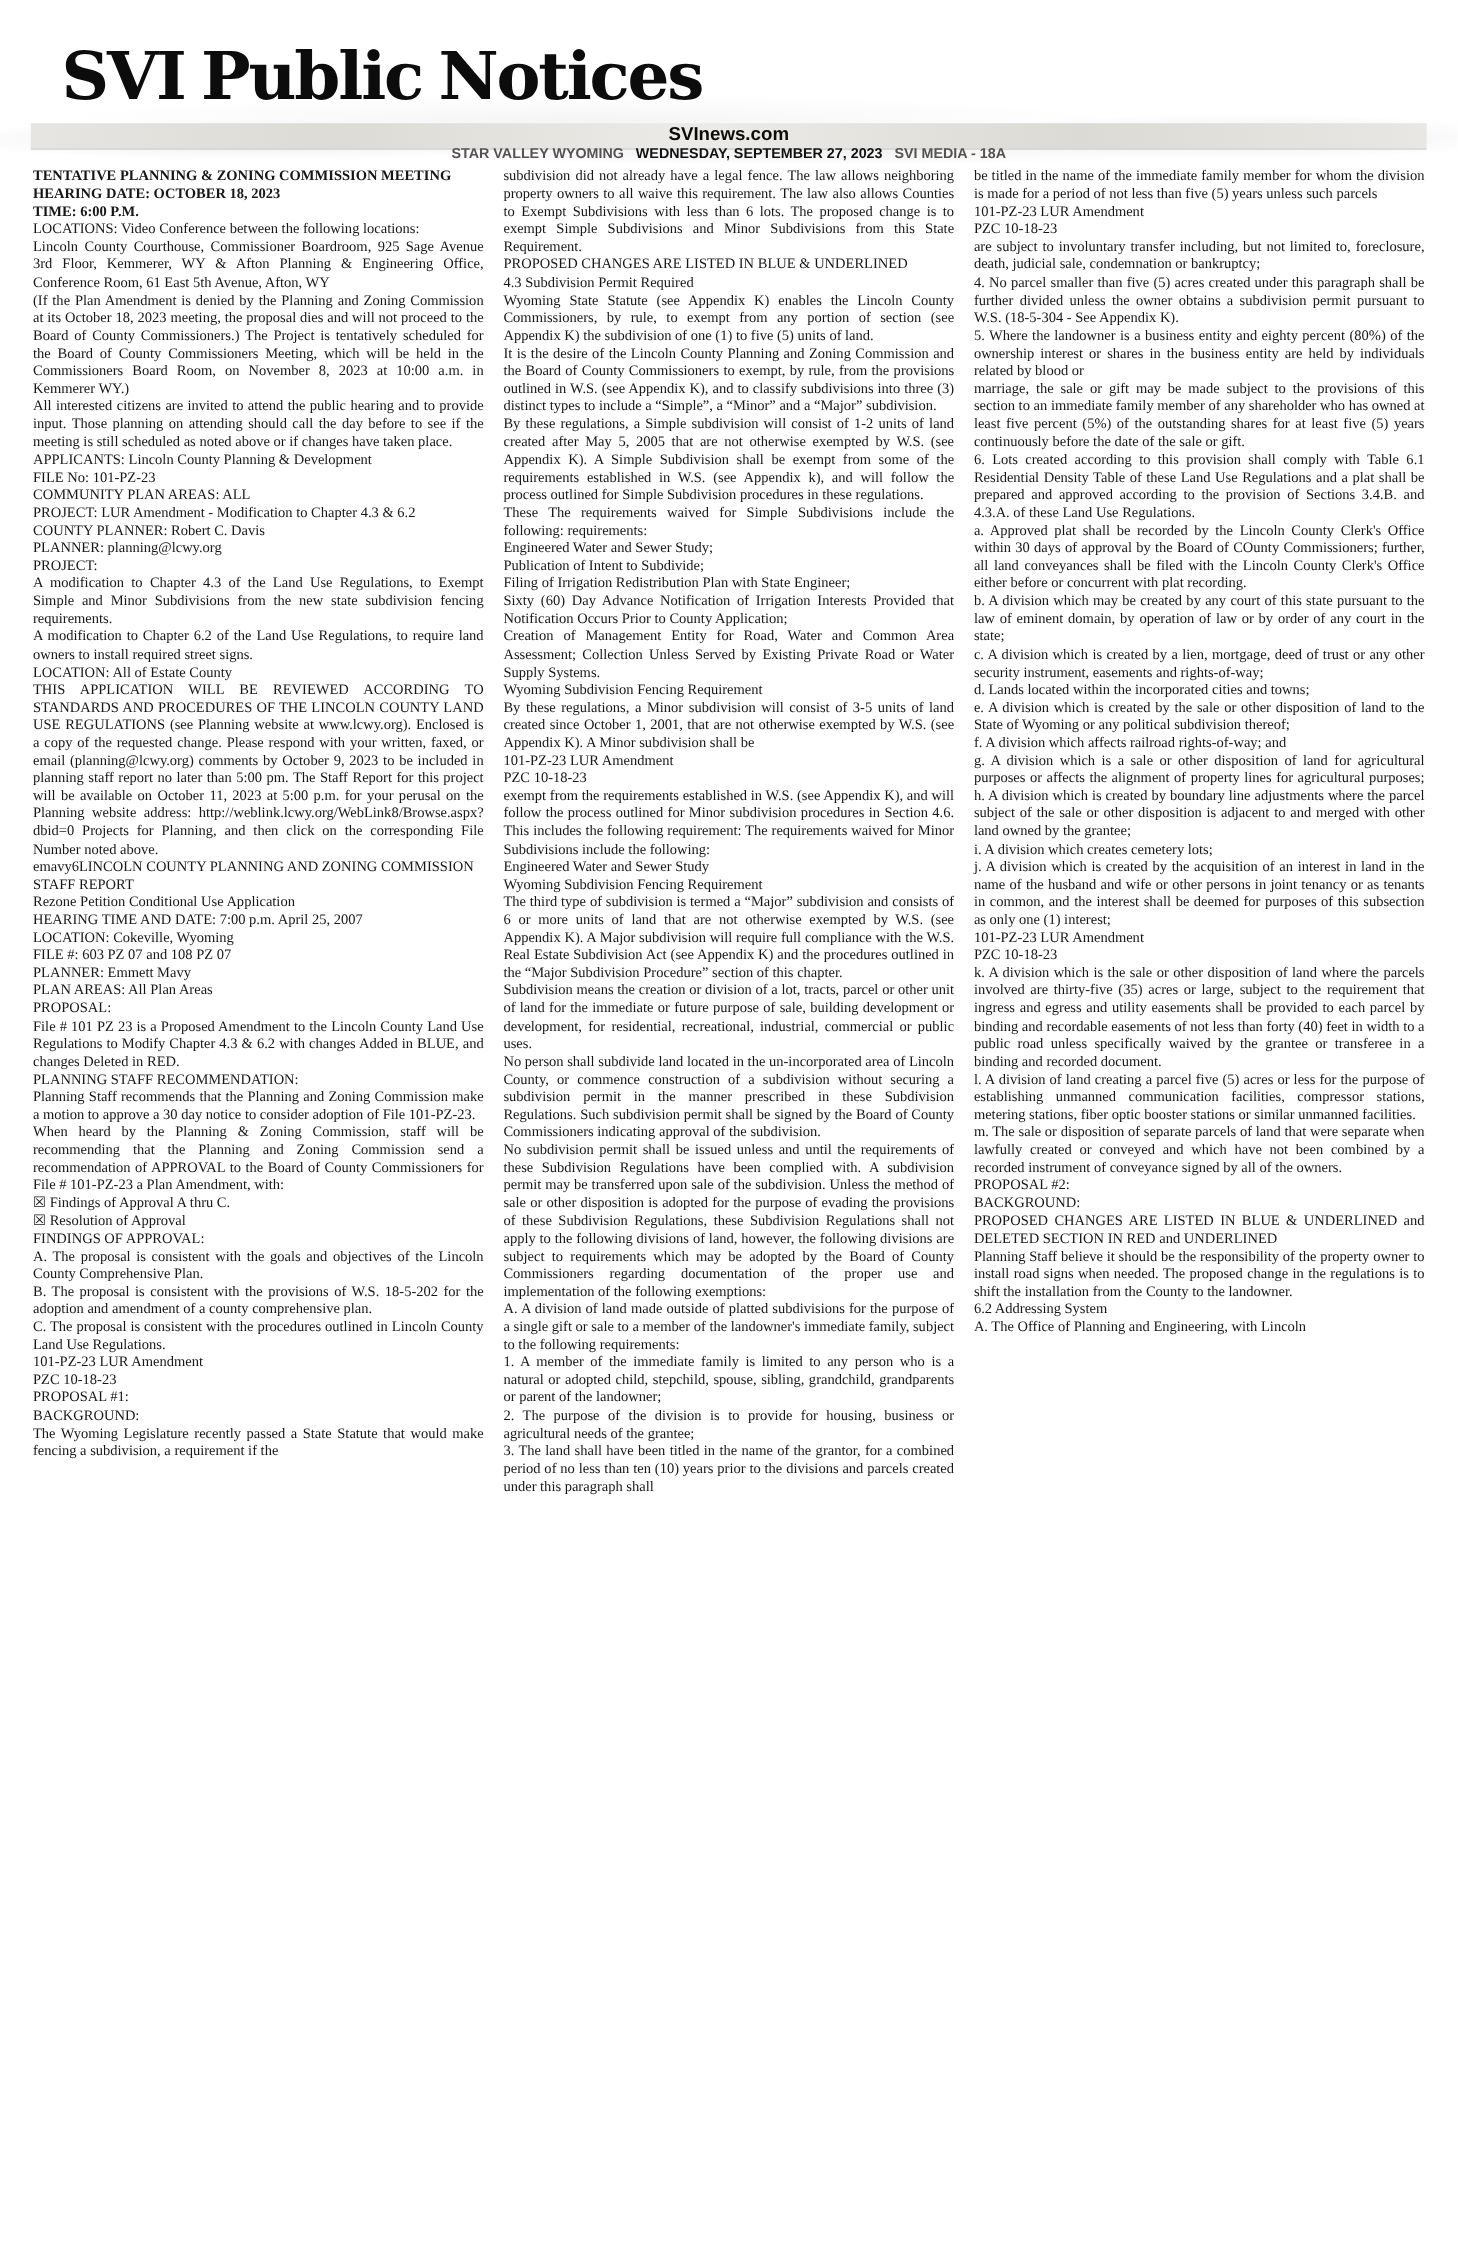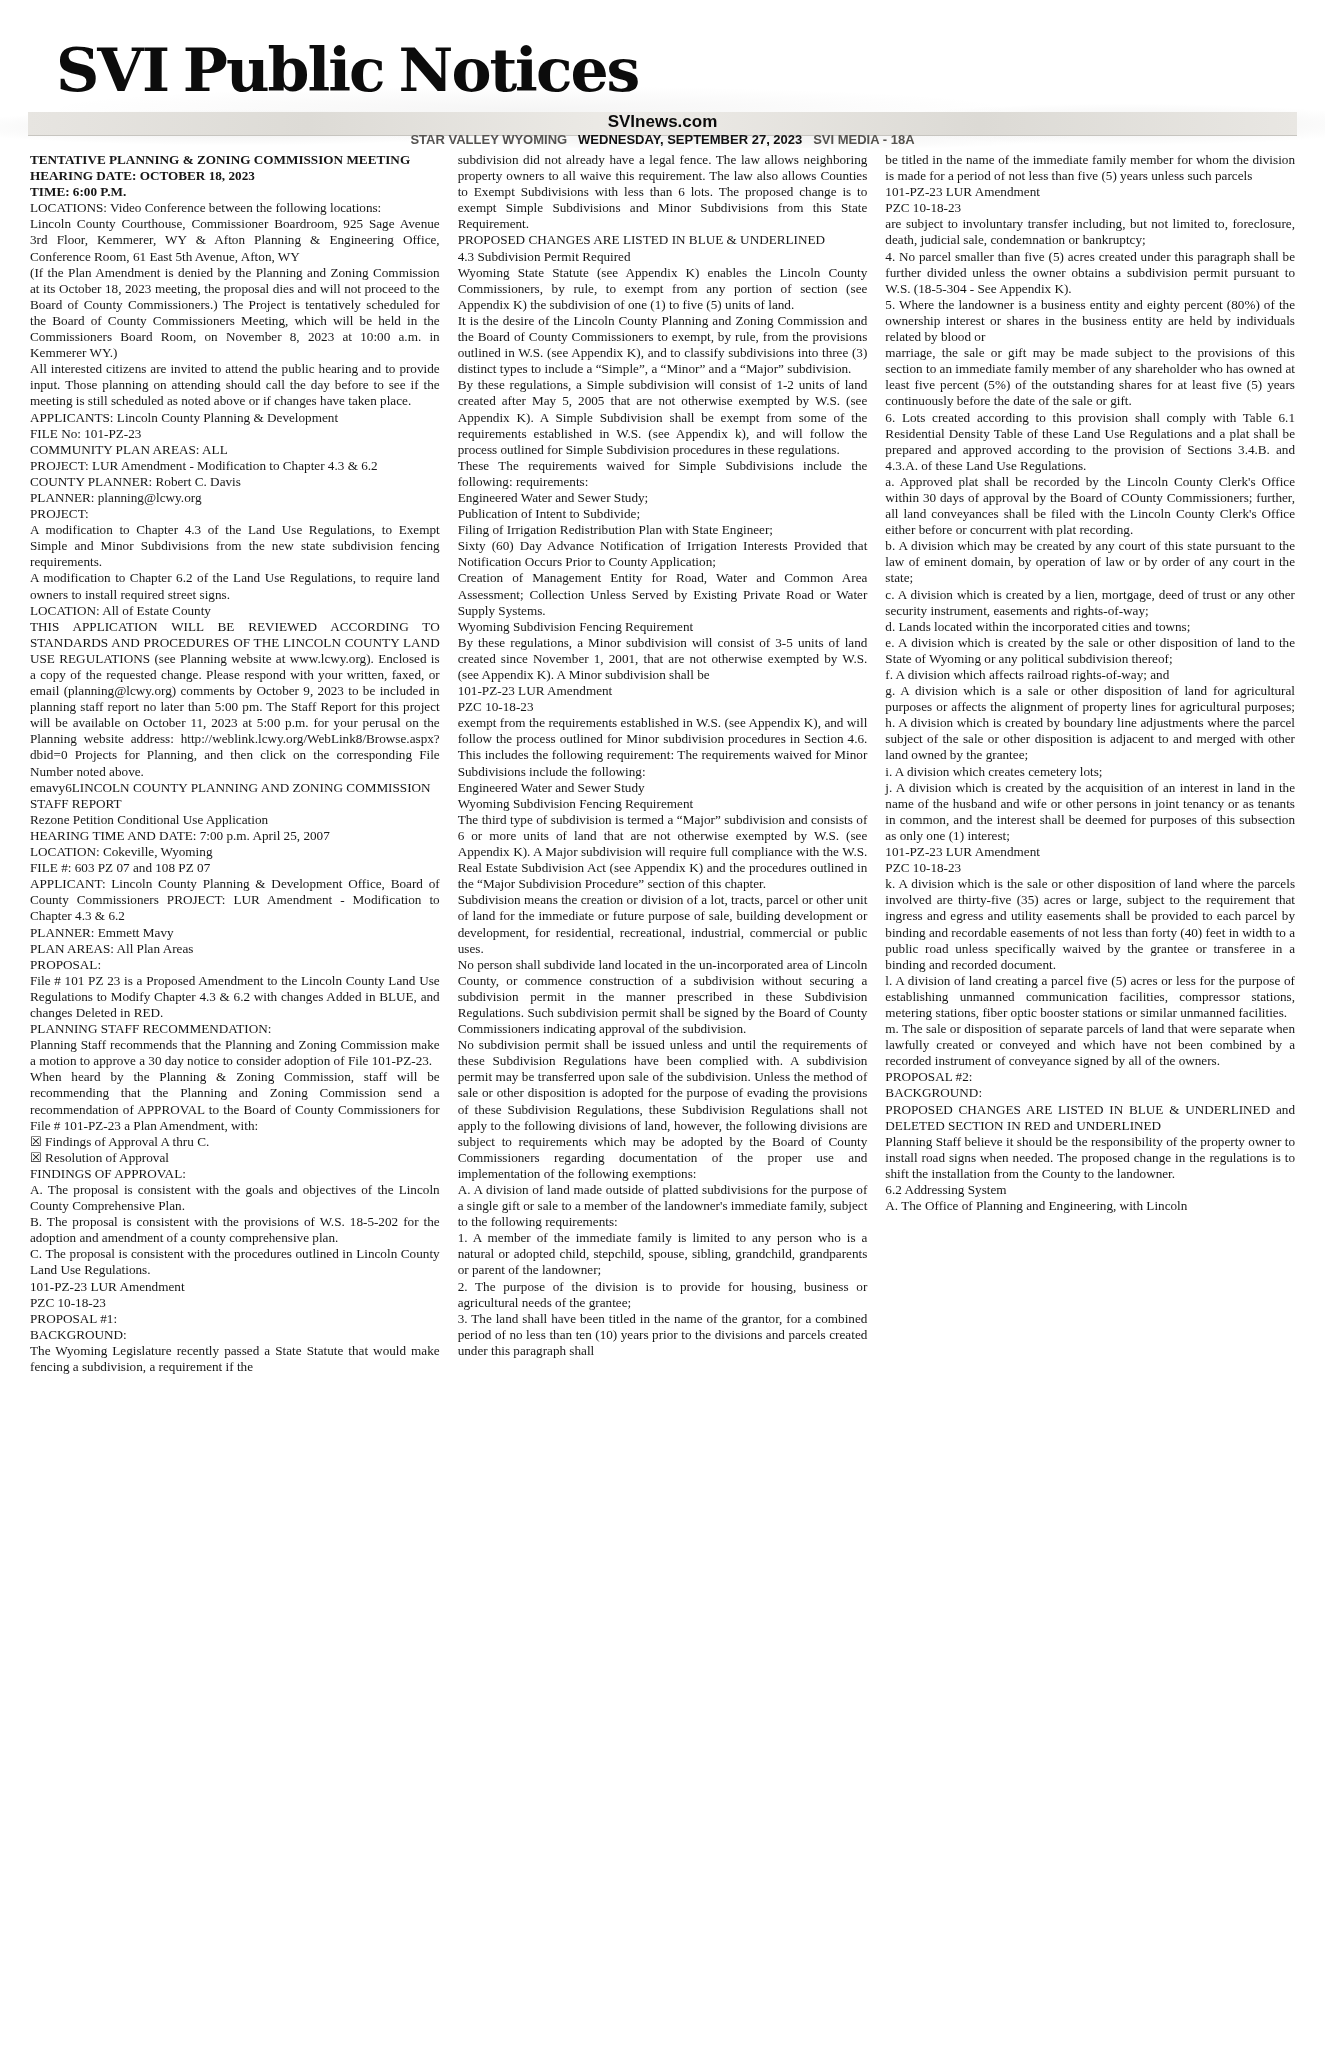--- a/index.html
+++ b/index.html
@@ -127,21 +127,20 @@
         <p class="block body">A modification to Chapter 4.3 of the Land Use Regulations, to Exempt Simple and Minor Subdivisions from the new state subdivision fencing requirements.</p>
         <p class="block body">A modification to Chapter 6.2 of the Land Use Regulations, to require land owners to install required street signs.</p>
         <p class="block body">LOCATION: All of Estate County</p>
         <p class="block body">THIS APPLICATION WILL BE REVIEWED ACCORDING TO STANDARDS AND PROCEDURES OF THE LINCOLN COUNTY LAND USE REGULATIONS (see Planning website at www.lcwy.org). Enclosed is a copy of the requested change. Please respond with your written, faxed, or email (planning@lcwy.org) comments by October 9, 2023 to be included in planning staff report no later than 5:00 pm. The Staff Report for this project will be available on October 11, 2023 at 5:00 p.m. for your perusal on the Planning website address: http://weblink.lcwy.org/WebLink8/Browse.aspx?dbid=0 Projects for Planning, and then click on the corresponding File Number noted above.</p>
         <p class="block body">emavy6LINCOLN COUNTY PLANNING AND ZONING COMMISSION</p>
         <p class="block body">STAFF REPORT</p>
         <p class="block body">Rezone Petition Conditional Use Application</p>
         <p class="block body">HEARING TIME AND DATE: 7:00 p.m. April 25, 2007</p>
         <p class="block body">LOCATION: Cokeville, Wyoming</p>
         <p class="block body">FILE #: 603 PZ 07 and 108 PZ 07</p>
-        <p class="block body">APPLICANT: Lincoln County Planning &amp; Development Office, Board of County Commissioners PROJECT: LUR Amendment - Modification to Chapter 4.3 &amp; 6.2</p>
         <p class="block body">PLANNER: Emmett Mavy</p>
         <p class="block body">PLAN AREAS: All Plan Areas</p>
         <p class="block body">PROPOSAL:</p>
         <p class="block body">File # 101 PZ 23 is a Proposed Amendment to the Lincoln County Land Use Regulations to Modify Chapter 4.3 &amp; 6.2 with changes Added in BLUE, and changes Deleted in RED.</p>
         <p class="block body">PLANNING STAFF RECOMMENDATION:</p>
         <p class="block body">Planning Staff recommends that the Planning and Zoning Commission make a motion to approve a 30 day notice to consider adoption of File 101-PZ-23.</p>
         <p class="block body">When heard by the Planning &amp; Zoning Commission, staff will be recommending that the Planning and Zoning Commission send a recommendation of APPROVAL to the Board of County Commissioners for File # 101-PZ-23 a Plan Amendment, with:</p>
         <p class="block body">☒ Findings of Approval A thru C.</p>
         <p class="block body">☒ Resolution of Approval</p>
         <p class="block body">FINDINGS OF APPROVAL:</p>
@@ -161,21 +160,21 @@
         <p class="block body">Wyoming State Statute (see Appendix K) enables the Lincoln County Commissioners, by rule, to exempt from any portion of section (see Appendix K) the subdivision of one (1) to five (5) units of land.</p>
         <p class="block body">It is the desire of the Lincoln County Planning and Zoning Commission and the Board of County Commissioners to exempt, by rule, from the provisions outlined in W.S. (see Appendix K), and to classify subdivisions into three (3) distinct types to include a “Simple”, a “Minor” and a “Major” subdivision.</p>
         <p class="block body">By these regulations, a Simple subdivision will consist of 1-2 units of land created after May 5, 2005 that are not otherwise exempted by W.S. (see Appendix K). A Simple Subdivision shall be exempt from some of the requirements established in W.S. (see Appendix k), and will follow the process outlined for Simple Subdivision procedures in these regulations.</p>
         <p class="block body">These The requirements waived for Simple Subdivisions include the following: requirements:</p>
         <p class="block body">Engineered Water and Sewer Study;</p>
         <p class="block body">Publication of Intent to Subdivide;</p>
         <p class="block body">Filing of Irrigation Redistribution Plan with State Engineer;</p>
         <p class="block body">Sixty (60) Day Advance Notification of Irrigation Interests Provided that Notification Occurs Prior to County Application;</p>
         <p class="block body">Creation of Management Entity for Road, Water and Common Area Assessment; Collection Unless Served by Existing Private Road or Water Supply Systems.</p>
         <p class="block body">Wyoming Subdivision Fencing Requirement</p>
-        <p class="block body">By these regulations, a Minor subdivision will consist of 3-5 units of land created since November 1, 2001, that are not otherwise exempted by W.S. (see Appendix K). A Minor subdivision shall be</p>
+        <p class="block body">By these regulations, a Minor subdivision will consist of 3-5 units of land created since October 1, 2001, that are not otherwise exempted by W.S. (see Appendix K). A Minor subdivision shall be</p>
         <p class="block body">101-PZ-23 LUR Amendment</p>
         <p class="block body">PZC 10-18-23</p>
         <p class="block body">exempt from the requirements established in W.S. (see Appendix K), and will follow the process outlined for Minor subdivision procedures in Section 4.6. This includes the following requirement: The requirements waived for Minor Subdivisions include the following:</p>
         <p class="block body">Engineered Water and Sewer Study</p>
         <p class="block body">Wyoming Subdivision Fencing Requirement</p>
         <p class="block body">The third type of subdivision is termed a “Major” subdivision and consists of 6 or more units of land that are not otherwise exempted by W.S. (see Appendix K). A Major subdivision will require full compliance with the W.S. Real Estate Subdivision Act (see Appendix K) and the procedures outlined in the “Major Subdivision Procedure” section of this chapter.</p>
         <p class="block body">Subdivision means the creation or division of a lot, tracts, parcel or other unit of land for the immediate or future purpose of sale, building development or development, for residential, recreational, industrial, commercial or public uses.</p>
         <p class="block body">No person shall subdivide land located in the un-incorporated area of Lincoln County, or commence construction of a subdivision without securing a subdivision permit in the manner prescribed in these Subdivision Regulations. Such subdivision permit shall be signed by the Board of County Commissioners indicating approval of the subdivision.</p>
         <p class="block body">No subdivision permit shall be issued unless and until the requirements of these Subdivision Regulations have been complied with. A subdivision permit may be transferred upon sale of the subdivision. Unless the method of sale or other disposition is adopted for the purpose of evading the provisions of these Subdivision Regulations, these Subdivision Regulations shall not apply to the following divisions of land, however, the following divisions are subject to requirements which may be adopted by the Board of County Commissioners regarding documentation of the proper use and implementation of the following exemptions:</p>
         <p class="block body">A. A division of land made outside of platted subdivisions for the purpose of a single gift or sale to a member of the landowner's immediate family, subject to the following requirements:</p>

